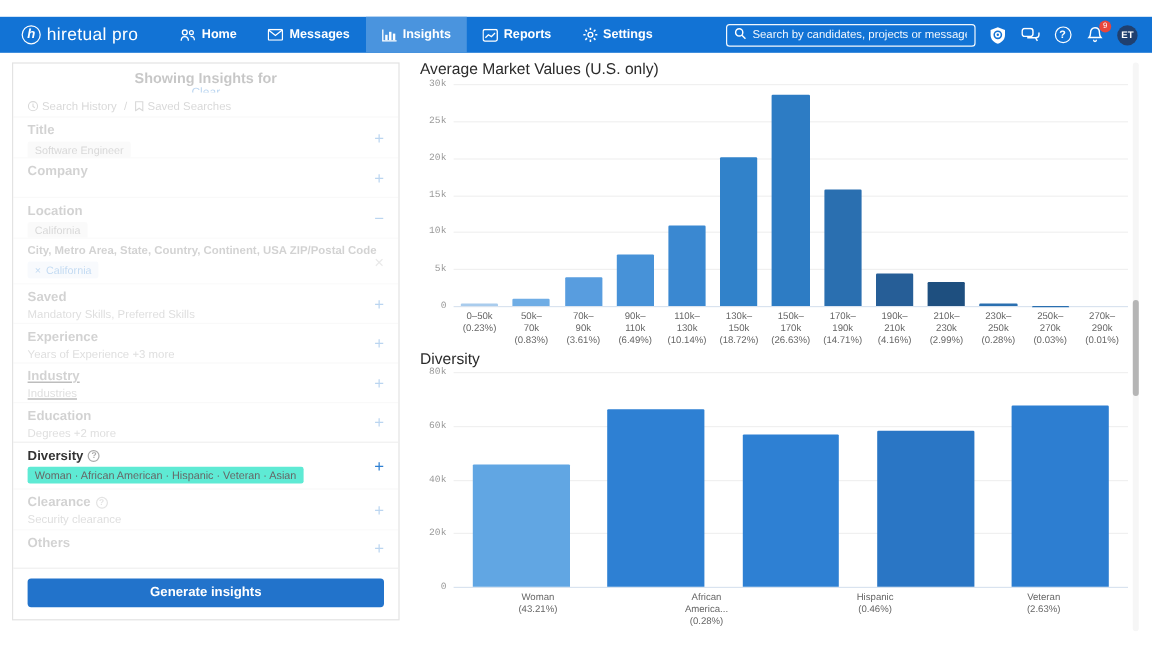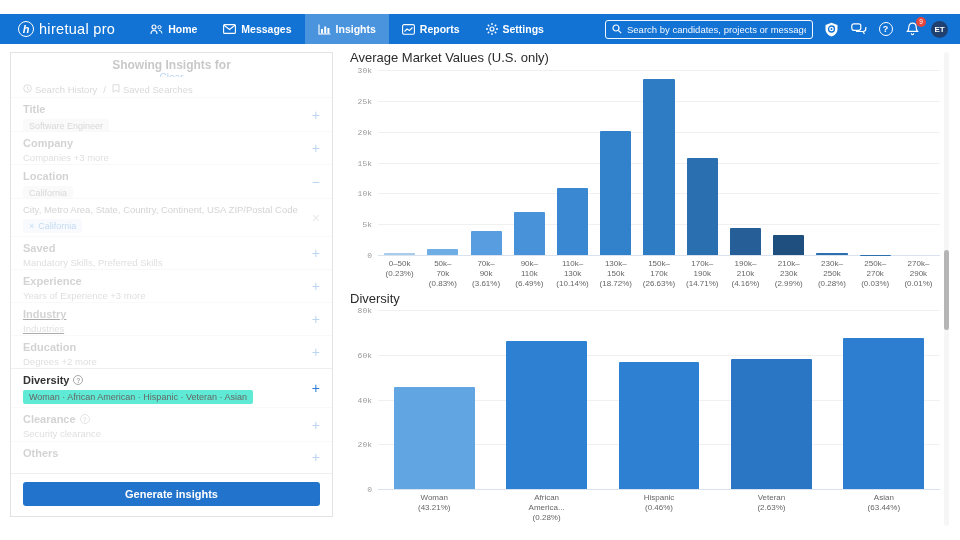--- a/index.html
+++ b/index.html
@@ -225,30 +225,29 @@
     </span>
   </div>
 
   <div class="sb-sec faded" style="height:34px;">
     <div class="sec-label">Title</div>
     <span class="tag">Software Engineer</span>
     <span class="action">+</span>
   </div>
   <div class="sb-sec faded" style="height:33px;">
     <div class="sec-label">Company</div>
-    <div class="sec-sub">Companies +3 more</div>
     <span class="action">+</span>
   </div>
   <div class="sb-sec faded" style="height:34px;">
     <div class="sec-label">Location</div>
     <span class="tag">California</span>
     <span class="action">−</span>
   </div>
   <div class="sb-sec faded" style="height:38px;">
-    <div class="sec-label" style="font-weight:400; font-size:9.5px;">City, Metro Area, State, Country, Continent, USA ZIP/Postal Code</div>
+    <div class="sec-label" style="font-weight:700; font-size:9.5px;">City, Metro Area, State, Country, Continent, USA ZIP/Postal Code</div>
     <span class="tag-blue">
       <span>×</span>
       <span>California</span>
     </span>
     <span class="action gray">×</span>
   </div>
   <div class="sb-sec faded" style="height:33px;">
     <div class="sec-label">Saved</div>
     <div class="sec-sub">Mandatory Skills, Preferred Skills</div>
     <span class="action">+</span>
@@ -396,19 +395,18 @@
         <div class="slot">
           <div class="bar" style="height: 84.125%; background: rgb(45, 126, 209);"></div>
         </div>
       </div>
     </div>
   <div class="labels-row">
       <div class="xlabel">Woman<br>(43.21%)</div>
       <div class="xlabel">African<br>America...<br>(0.28%)</div>
       <div class="xlabel">Hispanic<br>(0.46%)</div>
       <div class="xlabel">Veteran<br>(2.63%)</div>
-      <div class="xlabel">Asian<br>(63.44%)</div>
     </div>
 </div>
 
 <div class="scroll-track">
   <div class="scroll-thumb"></div>
 </div>
 
 </body></html>

